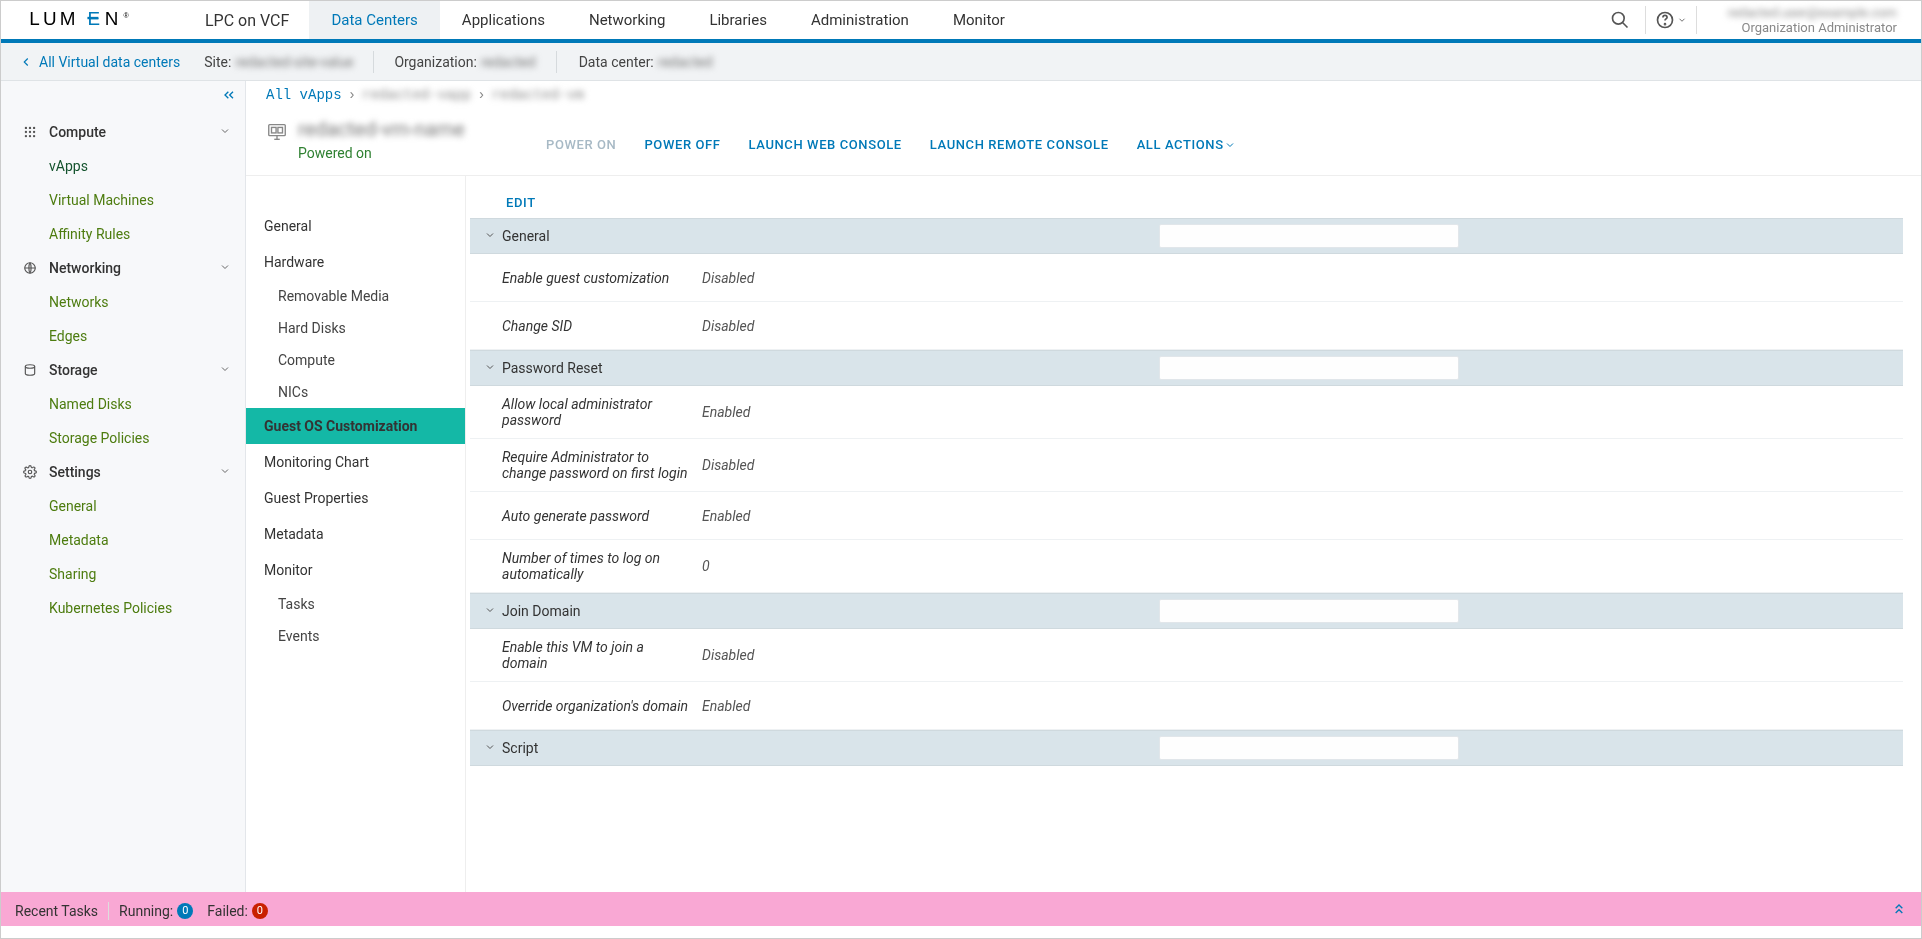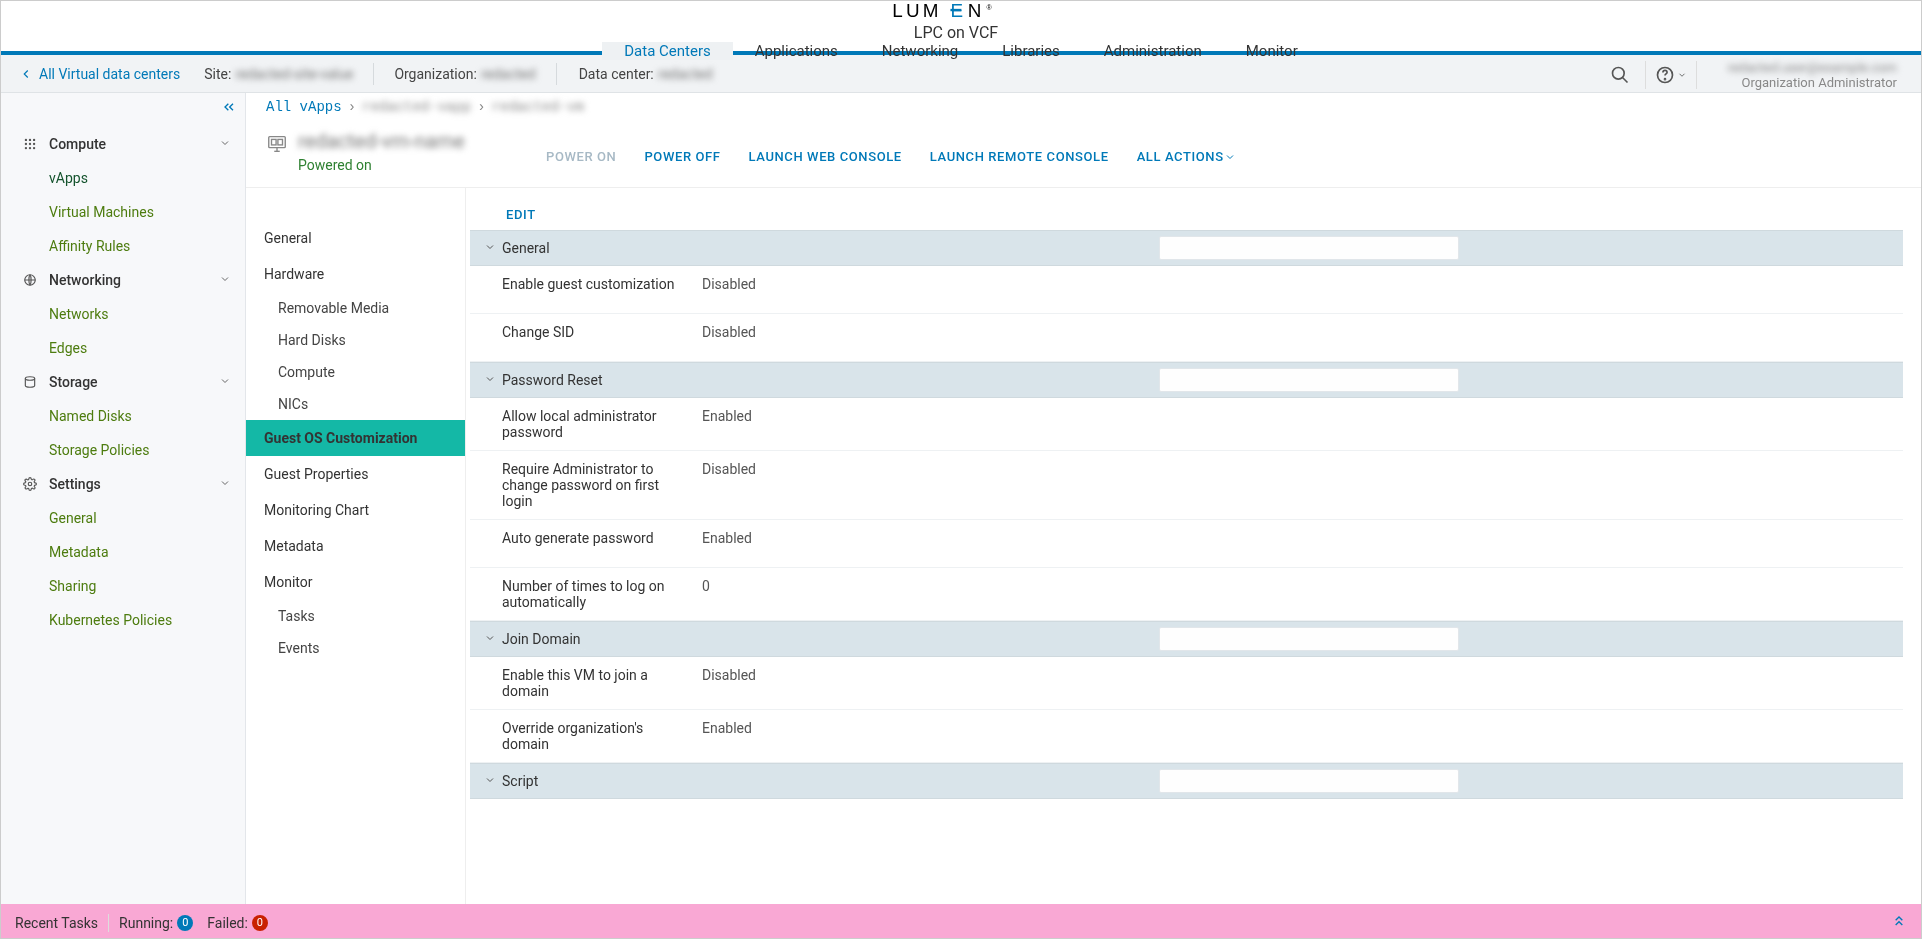--- a/index.html
+++ b/index.html
@@ -8,26 +8,25 @@
     font-size: 14px;
     color: #333;
     background: #fff;
     width: 1922px;
     height: 939px;
     overflow: hidden;
     border: 1px solid #ccc;
   }
   
   .header {
-    height: 54px;
+    height: 42px;
     display: flex;
     align-items: center;
     background: #fff;
     border-bottom: 4px solid #0079b8;
-    flex-direction: column;
   }
   .logo {
     padding: 0 20px 0 24px;
     display: flex; align-items: center;
   }
   .logo svg { height: 22px; }
   .product-name { font-size: 16px; color: #333; padding: 0 20px 0 10px; }
   .top-nav { display: flex; align-items: stretch; height: 100%; }
   .top-nav-item {
     display: flex; align-items: center;
@@ -170,25 +169,26 @@
   .grid-section-header .chev { margin-right: 6px; color:#555; }
   .grid-section-header .spacer-box {
     margin-left: auto;
     width: 300px; height: 24px;
     background: #fefefe;
     border: 1px solid #e1e6ea;
     border-radius: 2px;
     margin-right: 430px;
   }
   .grid-row {
-    display: flex; 
+    display: flex; align-items: center;
     min-height: 48px;
     border-bottom: 1px solid #eef1f3;
     margin-left: 4px;
     padding: 10px 14px 10px 32px;
+    font-style: italic;
   }
   .grid-label { width: 200px; color: #333; padding-right:12px; }
   .grid-value { color: #555; }
 
   
   .footer {
     height: 34px;
     border-top: 3px solid #f9a8d4;
     display: flex; align-items: center;
     padding: 0 14px;
@@ -403,22 +403,22 @@
 
         <div class="inner-left">
           <div class="detail-nav">
             <div class="detail-nav-item">General</div>
             <div class="detail-nav-item">Hardware</div>
             <div class="detail-nav-sub">Removable Media</div>
             <div class="detail-nav-sub">Hard Disks</div>
             <div class="detail-nav-sub">Compute</div>
             <div class="detail-nav-sub">NICs</div>
             <div class="detail-nav-item active">Guest OS Customization</div>
+            <div class="detail-nav-item">Monitoring Chart</div>
             <div class="detail-nav-item">Guest Properties</div>
-            <div class="detail-nav-item">Monitoring Chart</div>
             <div class="detail-nav-item">Metadata</div>
             <div class="detail-nav-item">Monitor</div>
             <div class="detail-nav-sub">Tasks</div>
             <div class="detail-nav-sub">Events</div>
           </div>
         </div>
 
         <div class="inner-right">
           <div class="edit-row">
             <span class="edit-link">EDIT</span>

